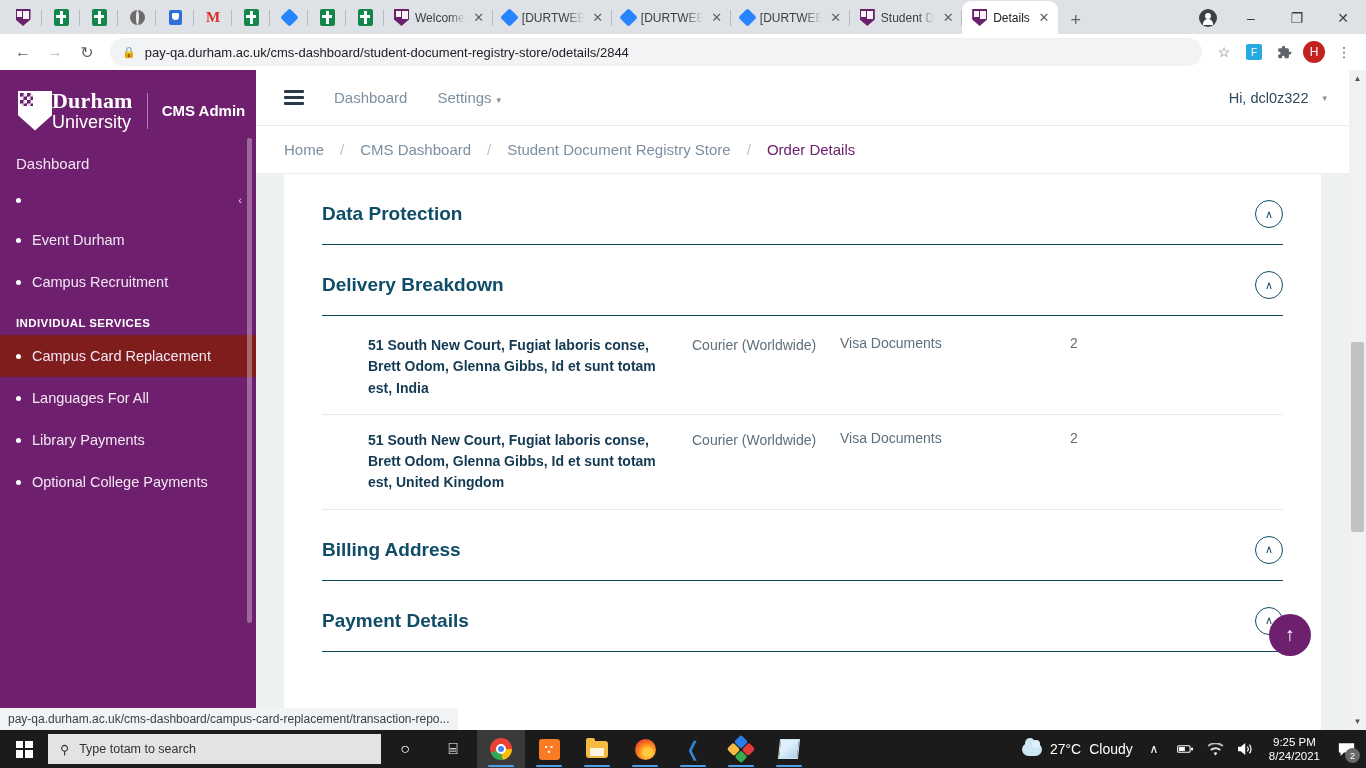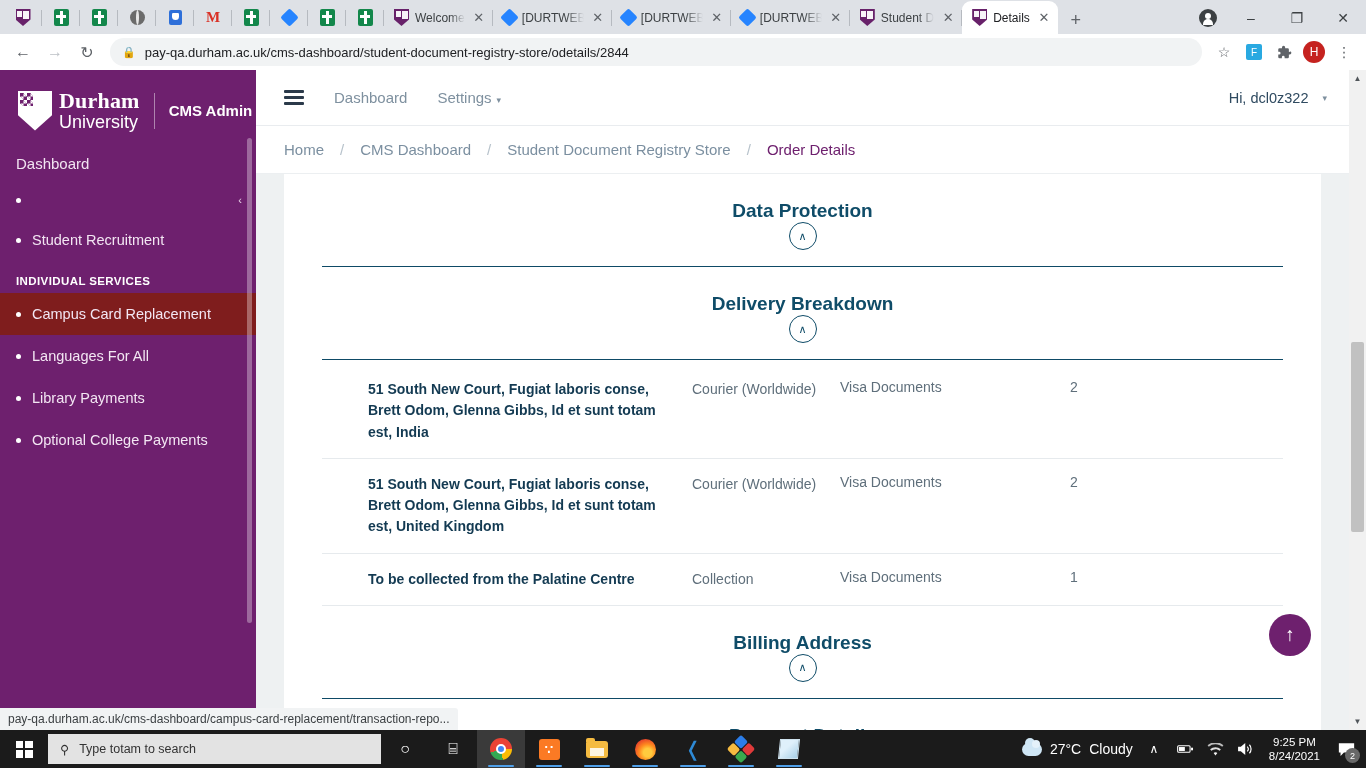--- a/index.html
+++ b/index.html
@@ -107,21 +107,21 @@
 
   
   .viewport { width: 1366px; height: 660px; position: relative; background: #eef1f2; overflow: hidden; }
 
   
   .sidebar {
     position: absolute; left: 0; top: 0; width: 256px; height: 660px;
     background: #6e206e; color: #fff; overflow: hidden;
   }
   .brand { display: flex; align-items: center; gap: 14px; padding: 20px 0 18px 18px; }
-  .brandlogo { display: flex; align-items: center; gap: 7px; }
+  .brandlogo { display: flex; align-items: center; }
   .bigshield {
     width: 34px; height: 40px; background: #fff; position: relative;
     clip-path: polygon(0 0, 100% 0, 100% 62%, 50% 100%, 0 62%);
   }
   .bigshield i {
     position:absolute; left:2px; top:2px; width:13px; height:13px;
     background:#6e206e;
     background-image:
       linear-gradient(45deg,#fff 25%,transparent 25%,transparent 75%,#fff 75%),
       linear-gradient(45deg,#fff 25%,transparent 25%,transparent 75%,#fff 75%);
@@ -175,21 +175,21 @@
   .crumbbar .sep { color: #b7c2cb; }
   .crumbbar .cur { color: #6e206e; }
 
   .panel {
     position: absolute; left: 28px; right: 28px; top: 104px; bottom: -60px;
     background: #fff; padding: 0 38px;
   }
   .section { padding: 26px 0 0 0; }
   .sechead {
     display: flex; align-items: center; justify-content: space-between;
-    padding-bottom: 16px; border-bottom: 1.5px solid #0e4a66; flex-direction: column;
+    padding-bottom: 16px; border-bottom: 1.5px solid #0e4a66;
   }
   .sechead h2 { font-size: 19px; color: #0f4c68; font-weight: 700; }
   .collapse {
     width: 28px; height: 28px; border-radius: 50%; border: 1.5px solid #0f4c68;
     color: #0f4c68; font-size: 11px; display: flex; align-items: center;
     justify-content: center; background: #fff;
   }
   .dtable { width: 100%; border-collapse: collapse; margin-top: 4px; }
   .dtable td {
     padding: 15px 10px 15px 0; vertical-align: top; font-size: 14px;
@@ -392,21 +392,25 @@
       <div class="nav-top">
         <a href="#">Dashboard</a>
       </div>
 
       <div class="navitem">
         <span class="dot"></span>
         <span class="chev">‹</span>
       </div>
       <div class="navitem">
         <span class="dot"></span>
-        <span>Student Recruitment</span>
+        <span>Event Durham</span>
+      </div>
+      <div class="navitem">
+        <span class="dot"></span>
+        <span>Campus Recruitment</span>
       </div>
 
       <div class="navgroup">INDIVIDUAL SERVICES</div>
       <div class="navitem active">
         <span class="dot"></span>
         <span>Campus Card Replacement</span>
       </div>
       <div class="navitem">
         <span class="dot"></span>
         <span>Languages For All</span>
@@ -472,26 +476,20 @@
                 <td class="meth">Courier (Worldwide)</td>
                 <td class="doc">Visa Documents</td>
                 <td class="qty">2</td>
               </tr>
               <tr>
                 <td class="addr">51 South New Court, Fugiat laboris conse, Brett Odom, Glenna Gibbs, Id et sunt totam est, United Kingdom</td>
                 <td class="meth">Courier (Worldwide)</td>
                 <td class="doc">Visa Documents</td>
                 <td class="qty">2</td>
               </tr>
-              <tr>
-                <td class="addr">To be collected from the Palatine Centre</td>
-                <td class="meth">Collection</td>
-                <td class="doc">Visa Documents</td>
-                <td class="qty">1</td>
-              </tr>
             </tbody>
           </table>
         </div>
 
         <div class="section">
           <div class="sechead">
             <h2>Billing Address</h2>
             <div class="collapse">∧</div>
           </div>
         </div>

